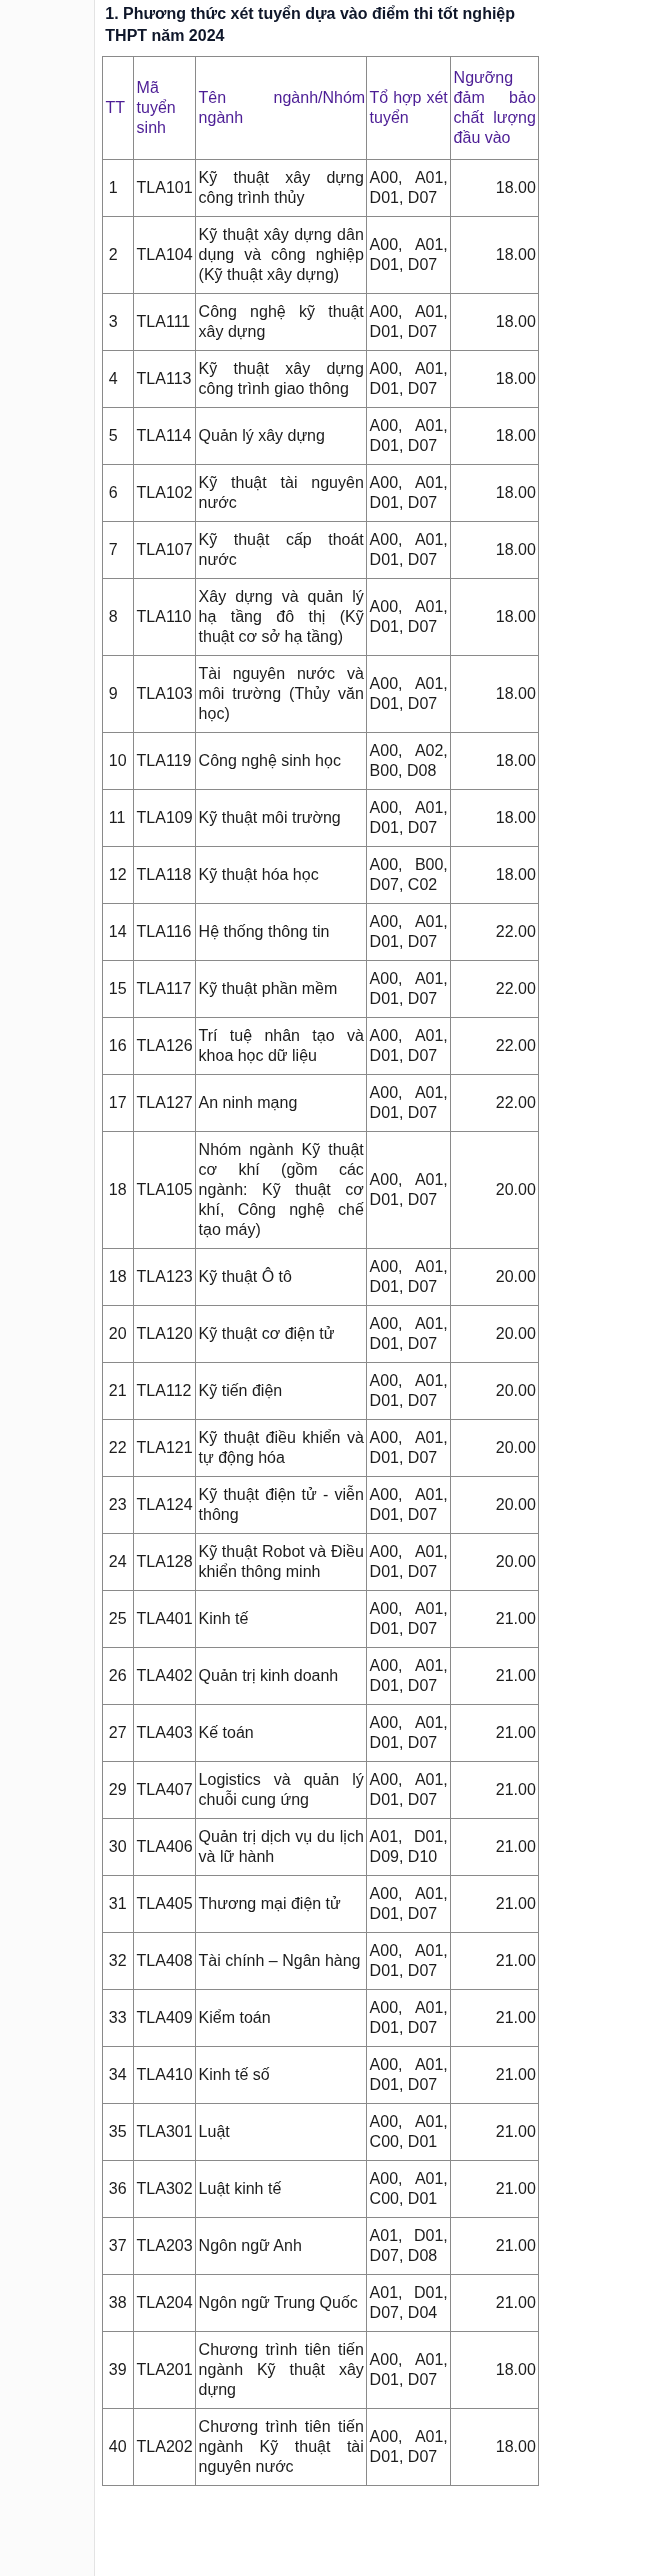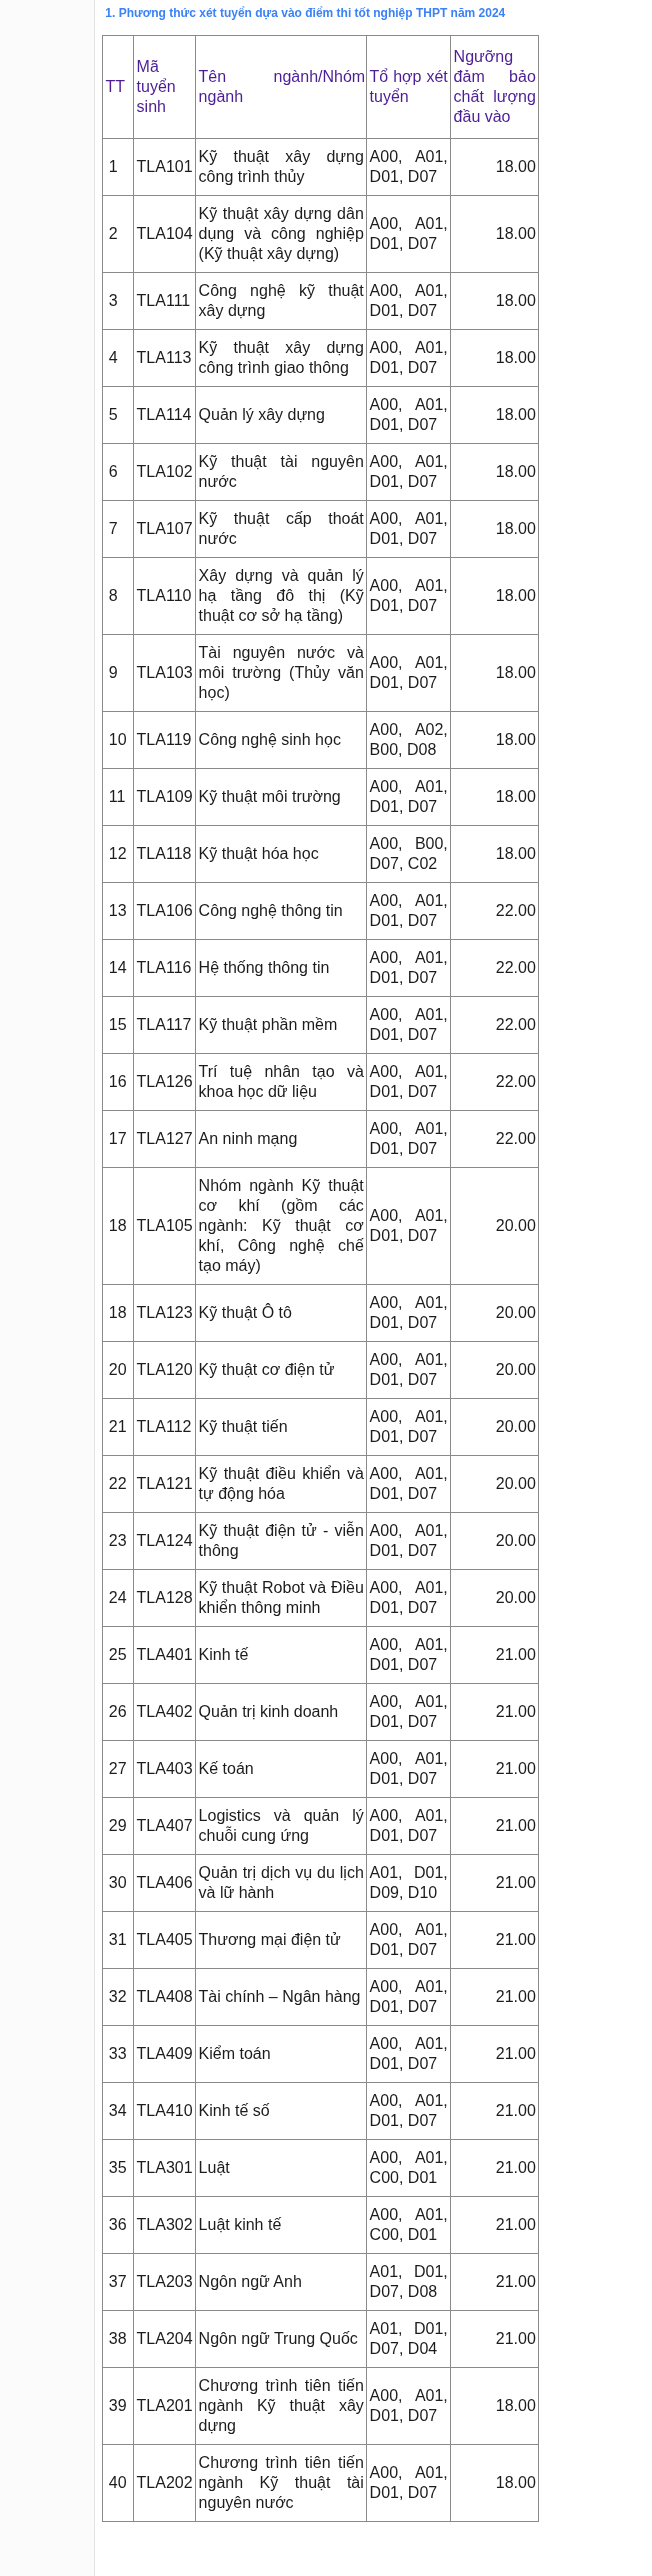--- a/index.html
+++ b/index.html
@@ -18,26 +18,26 @@
   .content {
     position:relative;
     margin-left:94px;
     min-height:2576px;
     background:#ffffff;
     border-left:0.8px solid #e3e3e3;
     box-sizing:border-box;
     padding:3.2px 0 8px 0;
   }
   .title {
-    font-size:12px;
+    font-size:16px;
     font-weight:bold;
     line-height:21.5px;
     margin:0 0 10.3px 10.3px;
     width:442px;
-    color:#3b82f6;
+    color:#0f172a;
   }
   table.adm {
     border-collapse:collapse;
     table-layout:fixed;
     margin-left:7.2px;
     width:436px;
   }
   col.c-tt    { width:31px; }
   col.c-code  { width:62px; }
   col.c-major { width:171px; }
@@ -180,27 +180,20 @@
   </tr>
 
   <tr>
     <td class="d-tt">12</td>
     <td class="d-code">TLA118</td>
     <td class="d-major">Kỹ thuật hóa học</td>
     <td class="d-combo">A00, B00, D07, C02</td>
     <td class="d-score">18.00</td>
   </tr>
 
-  <tr>
-    <td class="d-tt">13</td>
-    <td class="d-code">TLA106</td>
-    <td class="d-major">Công nghệ thông tin</td>
-    <td class="d-combo">A00, A01, D01, D07</td>
-    <td class="d-score">22.00</td>
-  </tr>
 
   <tr>
     <td class="d-tt">14</td>
     <td class="d-code">TLA116</td>
     <td class="d-major">Hệ thống thông tin</td>
     <td class="d-combo">A00, A01, D01, D07</td>
     <td class="d-score">22.00</td>
   </tr>
 
   <tr>
@@ -247,21 +240,21 @@
     <td class="d-tt">20</td>
     <td class="d-code">TLA120</td>
     <td class="d-major">Kỹ thuật cơ điện tử</td>
     <td class="d-combo">A00, A01, D01, D07</td>
     <td class="d-score">20.00</td>
   </tr>
 
   <tr>
     <td class="d-tt">21</td>
     <td class="d-code">TLA112</td>
-    <td class="d-major">Kỹ thuật tiến</td>
+    <td class="d-major">Kỹ tiến điện</td>
     <td class="d-combo">A00, A01, D01, D07</td>
     <td class="d-score">20.00</td>
   </tr>
 
   <tr>
     <td class="d-tt">22</td>
     <td class="d-code">TLA121</td>
     <td class="d-major">Kỹ thuật điều khiển và tự động hóa</td>
     <td class="d-combo">A00, A01, D01, D07</td>
     <td class="d-score">20.00</td>

